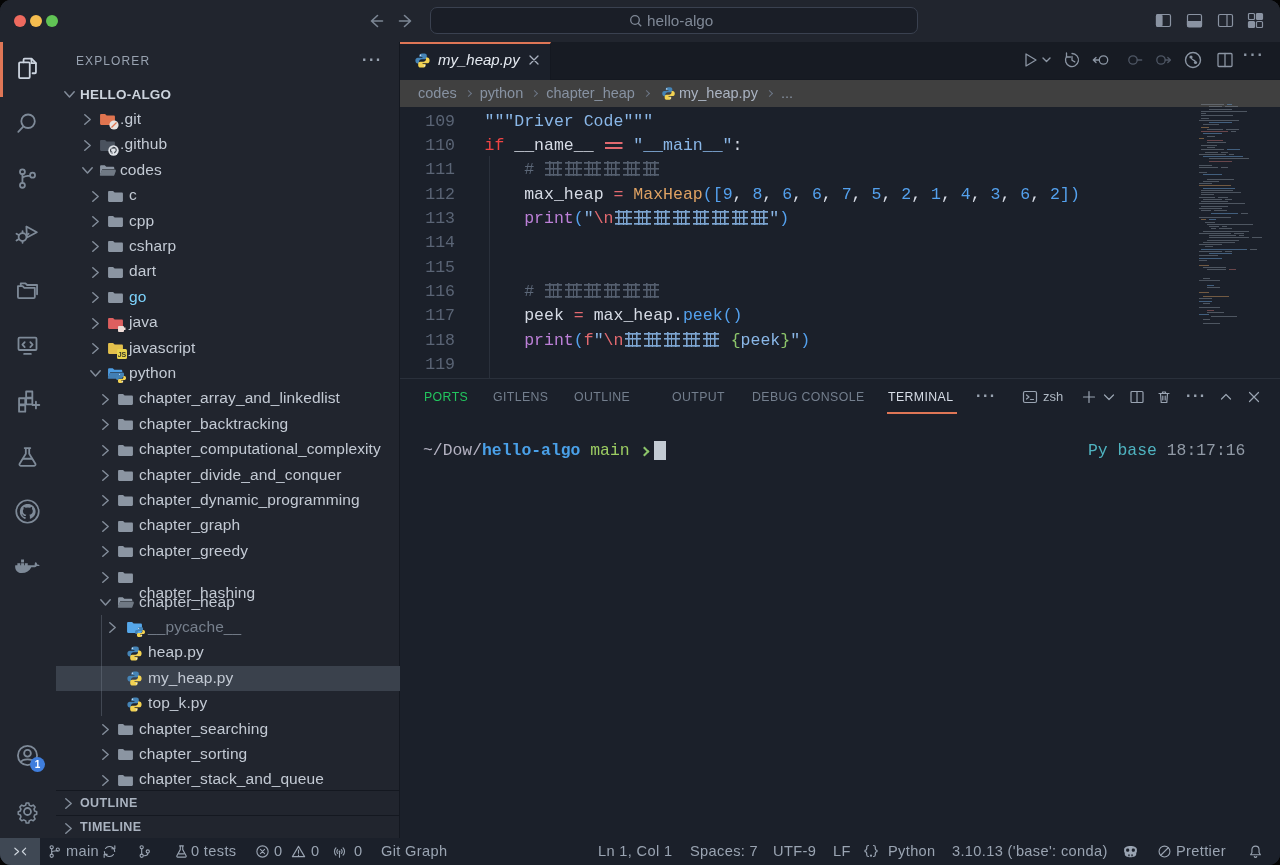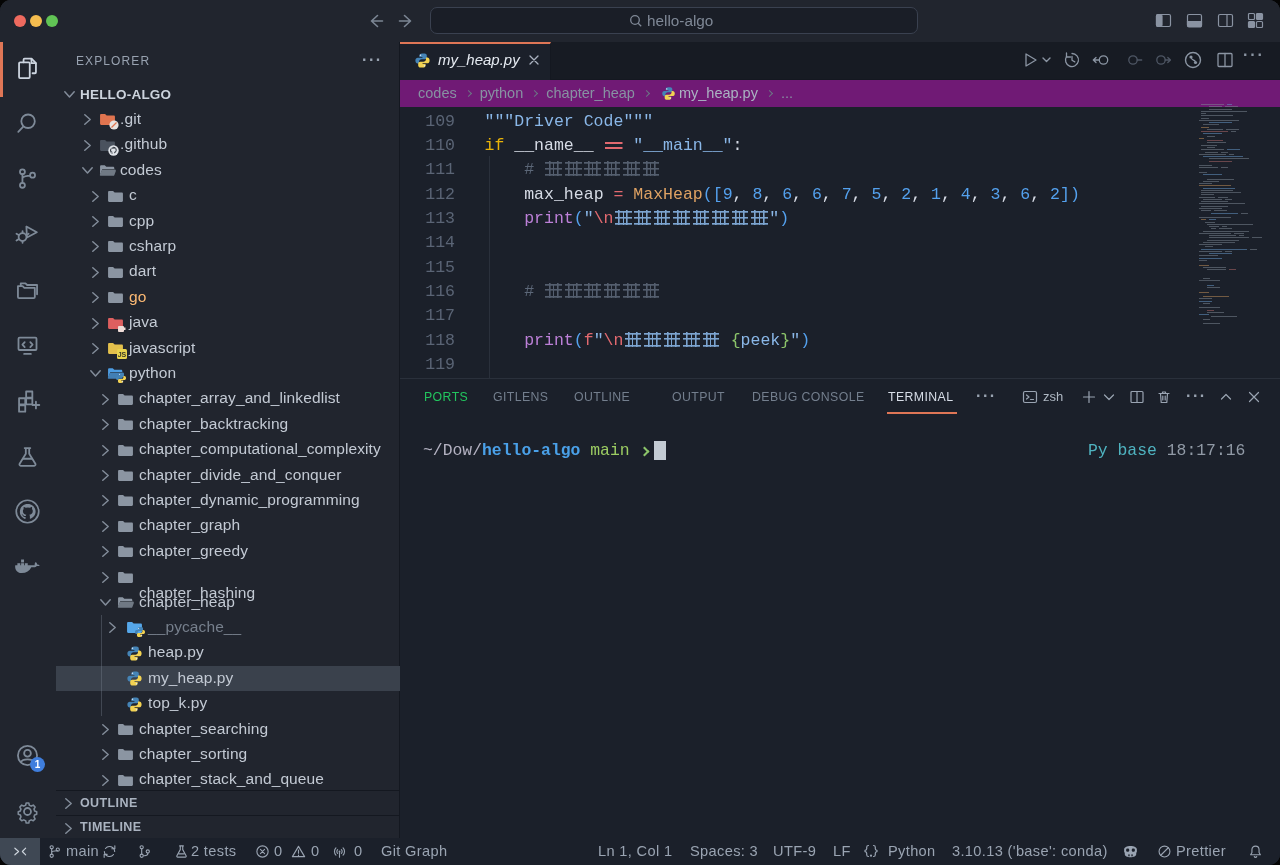--- a/index.html
+++ b/index.html
@@ -4,21 +4,21 @@
 html,body{width:1280px;height:865px;background:#050505;overflow:hidden}
 .abs{position:absolute}
 #win{position:absolute;left:0;top:0;width:1280px;height:865px;border-radius:11px;overflow:hidden;background:#1b202a;font-family:"Liberation Sans",sans-serif;box-shadow:inset 0 1px 0 rgba(255,255,255,.07)}
 #titlebar{position:absolute;left:0;top:0;width:1280px;height:42px;background:#21252e}
 #activity{position:absolute;left:0;top:42px;width:56px;height:796px;background:#21252e}
 #sidebar{position:absolute;left:56px;top:42px;width:344px;height:796px;background:#21252e;border-right:1px solid #141820}
 #tree{position:absolute;left:0;top:0;width:344px;height:796px;font-size:15.5px}
 .tl{white-space:nowrap;letter-spacing:.1px}
 #tabstrip{position:absolute;left:400px;top:42px;width:880px;height:38px;background:#171b23;border-bottom:1px solid #141820}
 #tab1{position:absolute;left:0;top:0;width:151px;height:38px;background:#1b202a;border-top:2.5px solid #df7656;border-right:1px solid #141820}
-#crumbs{position:absolute;left:400px;top:80px;width:880px;height:27px;background:#701a75;font-size:14.5px;line-height:27px;padding-left:18px;white-space:nowrap}
+#crumbs{position:absolute;left:400px;top:80px;width:880px;height:27px;background:#404040;font-size:14.5px;line-height:27px;padding-left:18px;white-space:nowrap}
 .bsep{display:inline-block;width:5px;height:5px;border-top:1.3px solid #6b7585;border-right:1.3px solid #6b7585;transform:rotate(45deg);margin:0 9px 2px 9px}
 #code{position:absolute;left:400px;top:107px;width:880px;height:271px;background:#1b202a;overflow:hidden}
 .lnum{left:0;width:55px;text-align:right;color:#5a6475;font:16.55px "Liberation Mono",monospace;line-height:24.3px}
 .cline{left:84.5px;font:16.55px "Liberation Mono",monospace;line-height:24.3px;white-space:pre}
 .cline s{text-decoration:none}
 .lig{display:inline-block;width:19.8px;height:16px;vertical-align:-2.5px;background:linear-gradient(currentColor,currentColor) 1px 5px/17.5px 2.2px no-repeat,linear-gradient(currentColor,currentColor) 1px 10.5px/17.5px 2.2px no-repeat}
 .cj{display:inline-block;width:16.6px;height:15px;margin:0 1.45px;vertical-align:-2px;background:
 linear-gradient(currentColor,currentColor) 0 1px/100% 1.7px no-repeat,
 linear-gradient(currentColor,currentColor) 0 6.5px/100% 1.6px no-repeat,
 linear-gradient(currentColor,currentColor) 0 13px/100% 1.7px no-repeat,
@@ -216,21 +216,21 @@
         </div>
         <div class="abs tl" style="left:73px;top:220.3px;color:#c3cad4">dart</div>
         <svg class="abs" style="left:35px;top:249.2px" width="9" height="13" viewBox="0 0 9 13">
           <path d="M1.8 1.8 L7.2 6.5 L1.8 11.2" stroke="#828c99" stroke-width="1.5" fill="none" stroke-linecap="round" stroke-linejoin="round" transform="scale(1.0)"></path>
         </svg>
         <div class="abs icw" style="left:51px;top:247.2px">
           <svg width="17" height="17" viewBox="0 0 16 16">
             <path d="M1 3.9c0-.6.5-1.1 1.1-1.1h3.6L7.2 4.3h6.7c.6 0 1.1.5 1.1 1.1v6.7c0 .6-.5 1.1-1.1 1.1H2.1c-.6 0-1.1-.5-1.1-1.1V3.9z" fill="#8b95a2"></path>
           </svg>
         </div>
-        <div class="abs tl" style="left:73px;top:245.7px;color:#fdba74">go</div>
+        <div class="abs tl" style="left:73px;top:245.7px;color:#7dd3fc">go</div>
         <svg class="abs" style="left:35px;top:274.59999999999997px" width="9" height="13" viewBox="0 0 9 13">
           <path d="M1.8 1.8 L7.2 6.5 L1.8 11.2" stroke="#828c99" stroke-width="1.5" fill="none" stroke-linecap="round" stroke-linejoin="round" transform="scale(1.0)"></path>
         </svg>
         <div class="abs icw" style="left:51px;top:272.6px">
           <svg width="17" height="17" viewBox="0 0 16 16">
             <path d="M1 3.9c0-.6.5-1.1 1.1-1.1h3.6L7.2 4.3h6.7c.6 0 1.1.5 1.1 1.1v6.7c0 .6-.5 1.1-1.1 1.1H2.1c-.6 0-1.1-.5-1.1-1.1V3.9z" fill="#dd5f5f"></path>
           </svg>
           <svg class="badge" width="10" height="10" viewBox="0 0 10 10">
             <rect x="1" y="2" width="6" height="6" rx="1" fill="#f0ddd8"></rect>
             <path d="M7 3.5h1.5v2.5H7z" fill="#f0ddd8"></path>
@@ -486,33 +486,34 @@
           <path d="M7.85 1.3c-2.1 0-2.75.95-2.75 1.95V4.6h2.85v.75H3.6c-1.25 0-2.3.85-2.3 2.7 0 1.8 1.0 2.75 2.2 2.75h1.25V9.1c0-1.3 1.15-2.35 2.45-2.35h3.0c1.05 0 1.85-.85 1.85-1.9V3.3c0-1.1-.95-2-2.2-2z" fill="#4584b6"></path>
           <circle cx="6.1" cy="3.1" r=".75" fill="#dce6f2"></circle>
           <path d="M8.15 14.7c2.1 0 2.75-.95 2.75-1.95V11.4H8.05v-.75h4.35c1.25 0 2.3-.85 2.3-2.7 0-1.8-1.0-2.75-2.2-2.75h-1.25v1.7c0 1.3-1.15 2.35-2.45 2.35h-3.0c-1.05 0-1.85.85-1.85 1.9v1.55c0 1.1.95 2 2.2 2z" fill="#f2d252"></path>
           <circle cx="9.9" cy="12.9" r=".75" fill="#dce6f2"></circle>
         </svg></span><span style="color:#aab3c2">my_heap.py</span><i class="bsep"></i><span style="color:#8792a2">...</span></div>
   <div id="code">
     <div class="abs" style="left:89px;top:49px;width:1px;height:222px;background:#2a303b"></div>
     <div class="abs lnum" style="top:2.8px">109</div>
       <div class="abs cline" style="top:2.8px"><s style="color:#8ab7e8">"""Driver Code"""</s></div>
       <div class="abs lnum" style="top:27.1px">110</div>
-      <div class="abs cline" style="top:27.1px"><s style="color:#eab308">if</s> <s style="color:#d6dbe5">__name__</s> <b class="lig" style="color:#e2696f"></b> <s style="color:#8ab7e8">"__main__"</s><s style="color:#d6dbe5">:</s></div>
+      <div class="abs cline" style="top:27.1px"><s style="color:#ef4444">if</s> <s style="color:#d6dbe5">__name__</s> <b class="lig" style="color:#e2696f"></b> <s style="color:#8ab7e8">"__main__"</s><s style="color:#d6dbe5">:</s></div>
       <div class="abs lnum" style="top:51.4px">111</div>
       <div class="abs cline" style="top:51.4px">&nbsp;&nbsp;&nbsp;&nbsp;<s style="color:#5c6778"># </s><b class="cj" style="color:#5c6778"></b><b class="cj" style="color:#5c6778"></b><b class="cj" style="color:#5c6778"></b><b class="cj" style="color:#5c6778"></b><b class="cj" style="color:#5c6778"></b><b class="cj" style="color:#5c6778"></b></div>
       <div class="abs lnum" style="top:75.7px">112</div>
       <div class="abs cline" style="top:75.7px">&nbsp;&nbsp;&nbsp;&nbsp;<s style="color:#d6dbe5">max_heap </s><s style="color:#e2696f">=</s><s style="color:#dfa263"> MaxHeap</s><s style="color:#54a1ee">([</s><s style="color:#54a1ee">9</s><s style="color:#d6dbe5">, </s><s style="color:#54a1ee">8</s><s style="color:#d6dbe5">, </s><s style="color:#54a1ee">6</s><s style="color:#d6dbe5">, </s><s style="color:#54a1ee">6</s><s style="color:#d6dbe5">, </s><s style="color:#54a1ee">7</s><s style="color:#d6dbe5">, </s><s style="color:#54a1ee">5</s><s style="color:#d6dbe5">, </s><s style="color:#54a1ee">2</s><s style="color:#d6dbe5">, </s><s style="color:#54a1ee">1</s><s style="color:#d6dbe5">, </s><s style="color:#54a1ee">4</s><s style="color:#d6dbe5">, </s><s style="color:#54a1ee">3</s><s style="color:#d6dbe5">, </s><s style="color:#54a1ee">6</s><s style="color:#d6dbe5">, </s><s style="color:#54a1ee">2</s><s style="color:#54a1ee">])</s></div>
       <div class="abs lnum" style="top:100.0px">113</div>
       <div class="abs cline" style="top:100.0px">&nbsp;&nbsp;&nbsp;&nbsp;<s style="color:#bd80d8">print</s><s style="color:#54a1ee">(</s><s style="color:#8ab7e8">"</s><s style="color:#e2696f">\n</s><b class="cj" style="color:#8ab7e8"></b><b class="cj" style="color:#8ab7e8"></b><b class="cj" style="color:#8ab7e8"></b><b class="cj" style="color:#8ab7e8"></b><b class="cj" style="color:#8ab7e8"></b><b class="cj" style="color:#8ab7e8"></b><b class="cj" style="color:#8ab7e8"></b><b class="cj" style="color:#8ab7e8"></b><s style="color:#8ab7e8">"</s><s style="color:#54a1ee">)</s></div>
       <div class="abs lnum" style="top:124.3px">114</div>
       <div class="abs lnum" style="top:148.6px">115</div>
       <div class="abs cline" style="top:148.6px"></div>
       <div class="abs lnum" style="top:172.9px">116</div>
       <div class="abs cline" style="top:172.9px">&nbsp;&nbsp;&nbsp;&nbsp;<s style="color:#5c6778"># </s><b class="cj" style="color:#5c6778"></b><b class="cj" style="color:#5c6778"></b><b class="cj" style="color:#5c6778"></b><b class="cj" style="color:#5c6778"></b><b class="cj" style="color:#5c6778"></b><b class="cj" style="color:#5c6778"></b></div>
       <div class="abs lnum" style="top:197.2px">117</div>
+      <div class="abs cline" style="top:197.2px">&nbsp;&nbsp;&nbsp;&nbsp;<s style="color:#d6dbe5">peek </s><s style="color:#e2696f">=</s><s style="color:#d6dbe5"> max_heap.</s><s style="color:#54a1ee">peek</s><s style="color:#54a1ee">()</s></div>
       <div class="abs lnum" style="top:221.5px">118</div>
       <div class="abs cline" style="top:221.5px">&nbsp;&nbsp;&nbsp;&nbsp;<s style="color:#bd80d8">print</s><s style="color:#54a1ee">(</s><s style="color:#e2696f">f</s><s style="color:#8ab7e8">"</s><s style="color:#e2696f">\n</s><b class="cj" style="color:#8ab7e8"></b><b class="cj" style="color:#8ab7e8"></b><b class="cj" style="color:#8ab7e8"></b><b class="cj" style="color:#8ab7e8"></b><b class="cj" style="color:#8ab7e8"></b><s style="color:#8ab7e8"> </s><s style="color:#8cc46a">{</s><s style="color:#8ab7e8">peek</s><s style="color:#8cc46a">}</s><s style="color:#8ab7e8">"</s><s style="color:#54a1ee">)</s></div>
       <div class="abs lnum" style="top:245.8px">119</div>
       <div class="abs cline" style="top:245.8px"></div>
   </div>
   <div id="mini">
       <i style="left:1201px;top:104.0px;width:23px;background:#7e8894"></i>
 <i style="left:1227px;top:104.0px;width:5px;background:#6899cc"></i>
 <i style="left:1209px;top:106.3px;width:13px;background:#7e8894"></i>
 <i style="left:1225px;top:106.3px;width:13px;background:#7e8894"></i>
@@ -678,40 +679,40 @@
       <svg class="abs" style="left:137px;top:6px" width="15" height="15" viewBox="0 0 16 16" fill="none" stroke="#9aa4b2" stroke-width="1.2" stroke-linecap="round" stroke-linejoin="round">
         <circle cx="5" cy="3.5" r="1.7"></circle>
         <circle cx="5" cy="12.5" r="1.7"></circle>
         <circle cx="11.5" cy="8" r="1.7"></circle>
         <path d="M5 5.2 v5.6 M11.5 9.7 v1 c0 1.5-2 1.6-4 1.8"></path>
       </svg>
       <svg class="abs" style="left:174px;top:6px" width="15" height="15" viewBox="0 0 16 16" fill="none" stroke="#9aa4b2" stroke-width="1.2" stroke-linecap="round" stroke-linejoin="round">
         <path d="M6 2 h4 M6.7 2 v4 l-3.6 6.5 a1 1 0 00.9 1.5 h8 a1 1 0 00.9-1.5 L9.3 6 V2"></path>
         <path d="M5 10.5 h6"></path>
       </svg>
-      <span class="abs" style="left:191px;top:0;line-height:27px;color:#9aa4b2">2 tests</span>
+      <span class="abs" style="left:191px;top:0;line-height:27px;color:#9aa4b2">0 tests</span>
       <svg class="abs" style="left:255px;top:6px" width="15" height="15" viewBox="0 0 16 16" fill="none" stroke="#9aa4b2" stroke-width="1.2" stroke-linecap="round" stroke-linejoin="round">
         <circle cx="8" cy="8" r="6"></circle>
         <path d="M5.8 5.8 l4.4 4.4 M10.2 5.8 l-4.4 4.4"></path>
       </svg>
       <span class="abs" style="left:274px;top:0;line-height:27px;color:#9aa4b2">0</span>
       <svg class="abs" style="left:291px;top:6px" width="15" height="15" viewBox="0 0 16 16" fill="none" stroke="#9aa4b2" stroke-width="1.2" stroke-linecap="round" stroke-linejoin="round">
         <path d="M8 2.5 L14.5 13.5 H1.5z"></path>
         <path d="M8 6.5 v3.4 M8 11.8 v.7"></path>
       </svg>
       <span class="abs" style="left:311px;top:0;line-height:27px;color:#9aa4b2">0</span>
       <svg class="abs" style="left:332px;top:6px" width="15" height="15" viewBox="0 0 16 16" fill="none" stroke="#9aa4b2" stroke-width="1.2" stroke-linecap="round" stroke-linejoin="round">
         <path d="M4.2 4.2 a5.4 5.4 0 000 7.6 M11.8 4.2 a5.4 5.4 0 010 7.6 M6 6 a2.8 2.8 0 000 4 M10 6 a2.8 2.8 0 010 4"></path>
         <circle cx="8" cy="8" r="1" fill="#9aa4b2" stroke="none"></circle>
         <path d="M8 9 v5"></path>
       </svg>
       <span class="abs" style="left:354px;top:0;line-height:27px;color:#9aa4b2">0</span>
       <span class="abs" style="left:381px;top:0;line-height:27px;color:#9aa4b2">Git Graph</span>
       <span class="abs" style="left:598px;top:0;line-height:27px;color:#9aa4b2">Ln 1, Col 1</span>
-      <span class="abs" style="left:690px;top:0;line-height:27px;color:#9aa4b2">Spaces: 3</span>
+      <span class="abs" style="left:690px;top:0;line-height:27px;color:#9aa4b2">Spaces: 7</span>
       <span class="abs" style="left:773px;top:0;line-height:27px;color:#9aa4b2">UTF-9</span>
       <span class="abs" style="left:833px;top:0;line-height:27px;color:#9aa4b2">LF</span>
       <svg class="abs" style="left:863px;top:5px" width="16" height="16" viewBox="0 0 16 16" fill="none" stroke="#9aa4b2" stroke-width="1.2" stroke-linecap="round" stroke-linejoin="round">
         <path d="M5.5 2.5 c-1.5 0-1.8.8-1.8 1.8 v1.4 c0 .9-.6 1.6-1.7 1.7 v1.2 c1.1.1 1.7.8 1.7 1.7 v1.4 c0 1 .3 1.8 1.8 1.8 M10.5 2.5 c1.5 0 1.8.8 1.8 1.8 v1.4 c0 .9.6 1.6 1.7 1.7 v1.2 c-1.1.1-1.7.8-1.7 1.7 v1.4 c0 1-.3 1.8-1.8 1.8"></path>
         <circle cx="8" cy="12.7" r="1.1" fill="#9aa4b2" stroke="none"></circle>
       </svg>
       <span class="abs" style="left:888px;top:0;line-height:27px;color:#9aa4b2">Python</span>
       <span class="abs" style="left:952px;top:0;line-height:27px;color:#9aa4b2">3.10.13 ('base': conda)</span>
       <svg class="abs" style="left:1122px;top:5px" width="17" height="17" viewBox="0 0 16 16" fill="#9aa4b2">
         <path d="M8 2.8c-3.4 0-6 1.3-6 3.2v2c0 .5.2.9.6 1.2v1.4c0 1.6 2.4 2.9 5.4 2.9s5.4-1.3 5.4-2.9V9.2c.4-.3.6-.7.6-1.2v-2c0-1.9-2.6-3.2-6-3.2z"></path>

